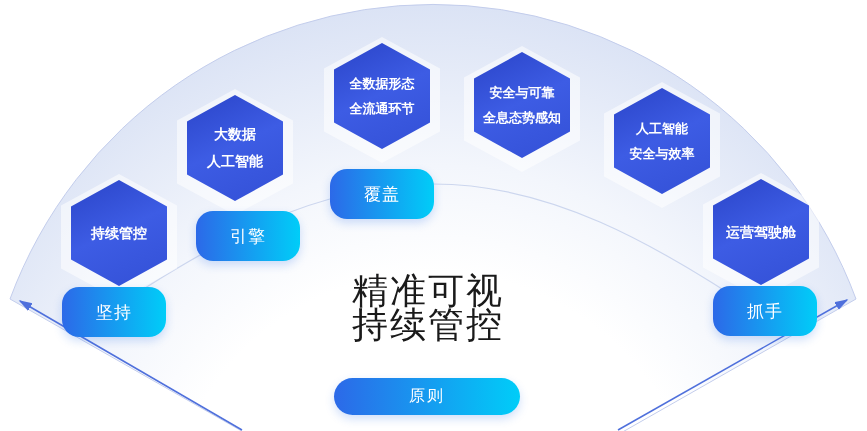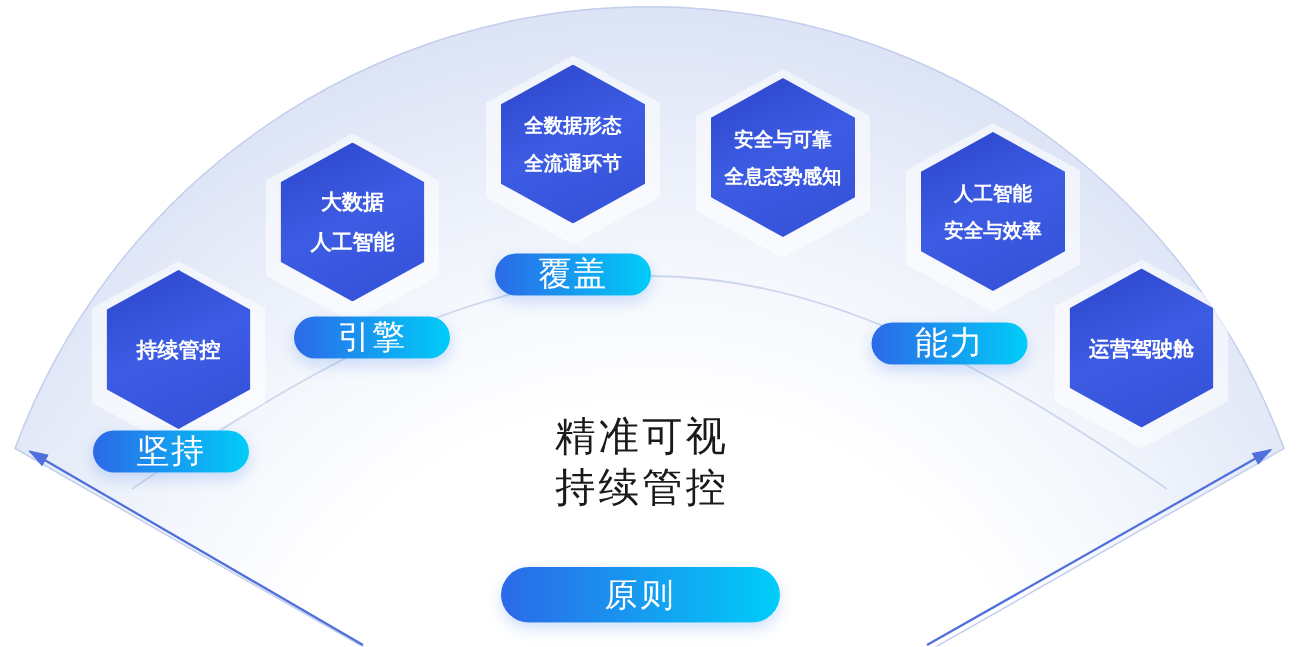--- a/index.html
+++ b/index.html
@@ -23,40 +23,40 @@
     clip-path:polygon(50% 0,100% 25%,100% 75%,50% 100%,0 75%,0 25%);
     background:linear-gradient(155deg,#2a44c8 0%,#3d5ce4 48%,#3350d6 100%);
     display:flex;flex-direction:column;justify-content:center;align-items:center;
     color:#ffffff;text-align:center;
   }
   .hex-line{font-size:14px;line-height:27px;font-weight:700;white-space:nowrap;}
   .hex-line.sm{font-size:13px;line-height:25px;}
 
   
   .pill{
-    position:absolute;width:104px;height:28px;border-radius:17px;
+    position:absolute;width:104px;height:50px;border-radius:17px;
     background:linear-gradient(90deg,#2c69e8 0%,#00cdf8 100%);
-    color:#ffffff;font-size:22px;letter-spacing:1px;
+    color:#ffffff;font-size:17px;letter-spacing:1px;
     display:flex;align-items:center;justify-content:center;
     box-shadow:0 4px 10px rgba(40,110,230,0.22);
     white-space:nowrap;
   }
-  .pill.big{width:186px;height:37px;border-radius:19px;font-size:22px;letter-spacing:2px;}
+  .pill.big{width:186px;height:37px;border-radius:19px;font-size:16px;letter-spacing:2px;}
 
   .hx1{left:71px;top:180px;}  .p1{left:62px;top:287px;}
   .hx2{left:187px;top:95px;}  .p2{left:196px;top:211px;}
   .hx3{left:334px;top:43px;}  .p3{left:330px;top:169px;}
   .hx4{left:474px;top:52px;}  .p4{left:469px;top:169px;}
   .hx5{left:614px;top:88px;}  .p5{left:581px;top:215px;}
   .hx6{left:713px;top:179px;} .p6{left:713px;top:286px;}
   .pc{left:334px;top:378px;}
 
   .center-title{
     position:absolute;left:318px;top:274px;width:220px;
-    text-align:center;color:#1a1a1a;font-size:27px;line-height:34px;
+    text-align:center;color:#1a1a1a;font-size:36px;line-height:34px;
     font-weight:500;letter-spacing:2px;
   }
 </style>
 </head>
 <body>
 
 <div class="stage">
 
   <svg class="bg" width="867" height="431" viewBox="0 0 867 431">
     <defs>
@@ -120,21 +120,21 @@
   <div class="hexwrap hx6">
     <div class="hex-halo"></div>
     <div class="hex-main">
       <div class="hex-line">运营驾驶舱</div>
     </div>
   </div>
 
   <div class="pill p1">坚持</div>
   <div class="pill p2">引擎</div>
   <div class="pill p3">覆盖</div>
-  <div class="pill p5">能力</div>
+  <div class="pill p6">抓手</div>
 
   <div class="center-title">
     <div>精准可视</div>
     <div>持续管控</div>
   </div>
 
   <div class="pill big pc">原则</div>
 
 </div>
 

